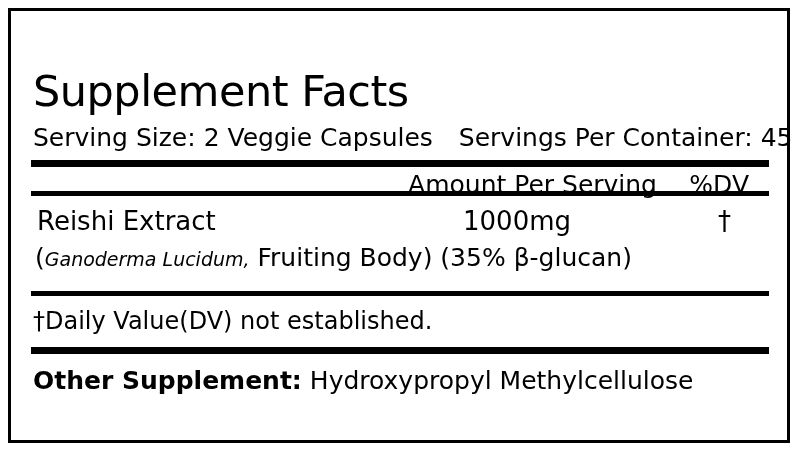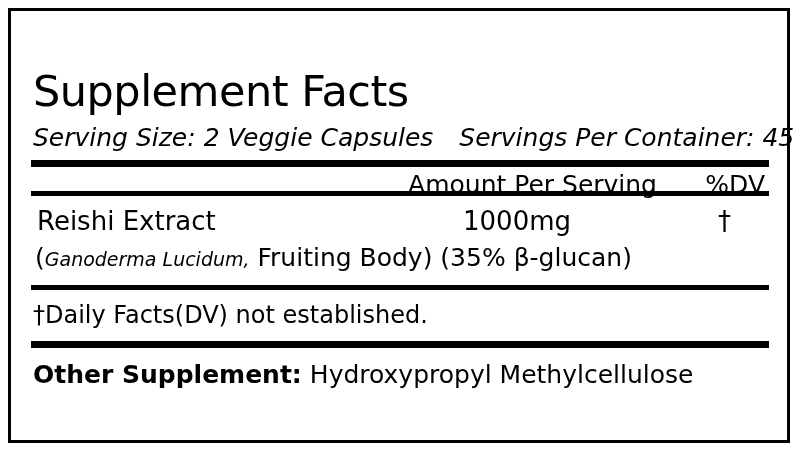--- a/index.html
+++ b/index.html
@@ -42,21 +42,20 @@
     letter-spacing: -0.5px;
     margin: 0;
     padding: 0 0 2px 2px;
   }
 
   .serving-line {
     font-size: 25px;
     line-height: 32px;
     padding: 4px 0 6px 2px;
     white-space: nowrap;
-    font-style: italic;
   }
   .serving-line .gap {
     display: inline-block;
     width: 10px;
   }
 
   .rule-thick {
     border-top: 7px solid #000000;
     margin: 0;
   }
@@ -72,27 +71,27 @@
     line-height: 36px;
   }
   .head-amount {
     position: absolute;
     right: 112px;
     top: 0;
     white-space: nowrap;
   }
   .head-dv {
     position: absolute;
-    right: 4px;
+    right: 20px;
     top: 0;
     white-space: nowrap;
   }
 
   .ing-block {
-    padding: 6px 0 8px 0;
+    padding: 6px 0 14px 0;
   }
   .ing-row {
     position: relative;
     height: 38px;
     font-size: 26px;
     line-height: 38px;
   }
   .ing-name {
     position: absolute;
     left: 6px;
@@ -171,21 +170,21 @@
         <span class="ing-amount">1000mg</span>
         <span class="ing-dv">†</span>
       </div>
       <div class="ing-sub">
         <span>(</span><span class="latin">Ganoderma Lucidum,</span><span> Fruiting Body) (35% β-glucan)</span>
       </div>
     </div>
 
     <div class="rule-medium"></div>
 
-    <div class="footnote">†Daily Facts(DV) not established.</div>
+    <div class="footnote">†Daily Value(DV) not established.</div>
 
     <div class="rule-thick"></div>
 
     <div class="other">
       <span class="label">Other Supplement:</span>
       <span>Hydroxypropyl Methylcellulose</span>
     </div>
 
   </div>
 </div>

